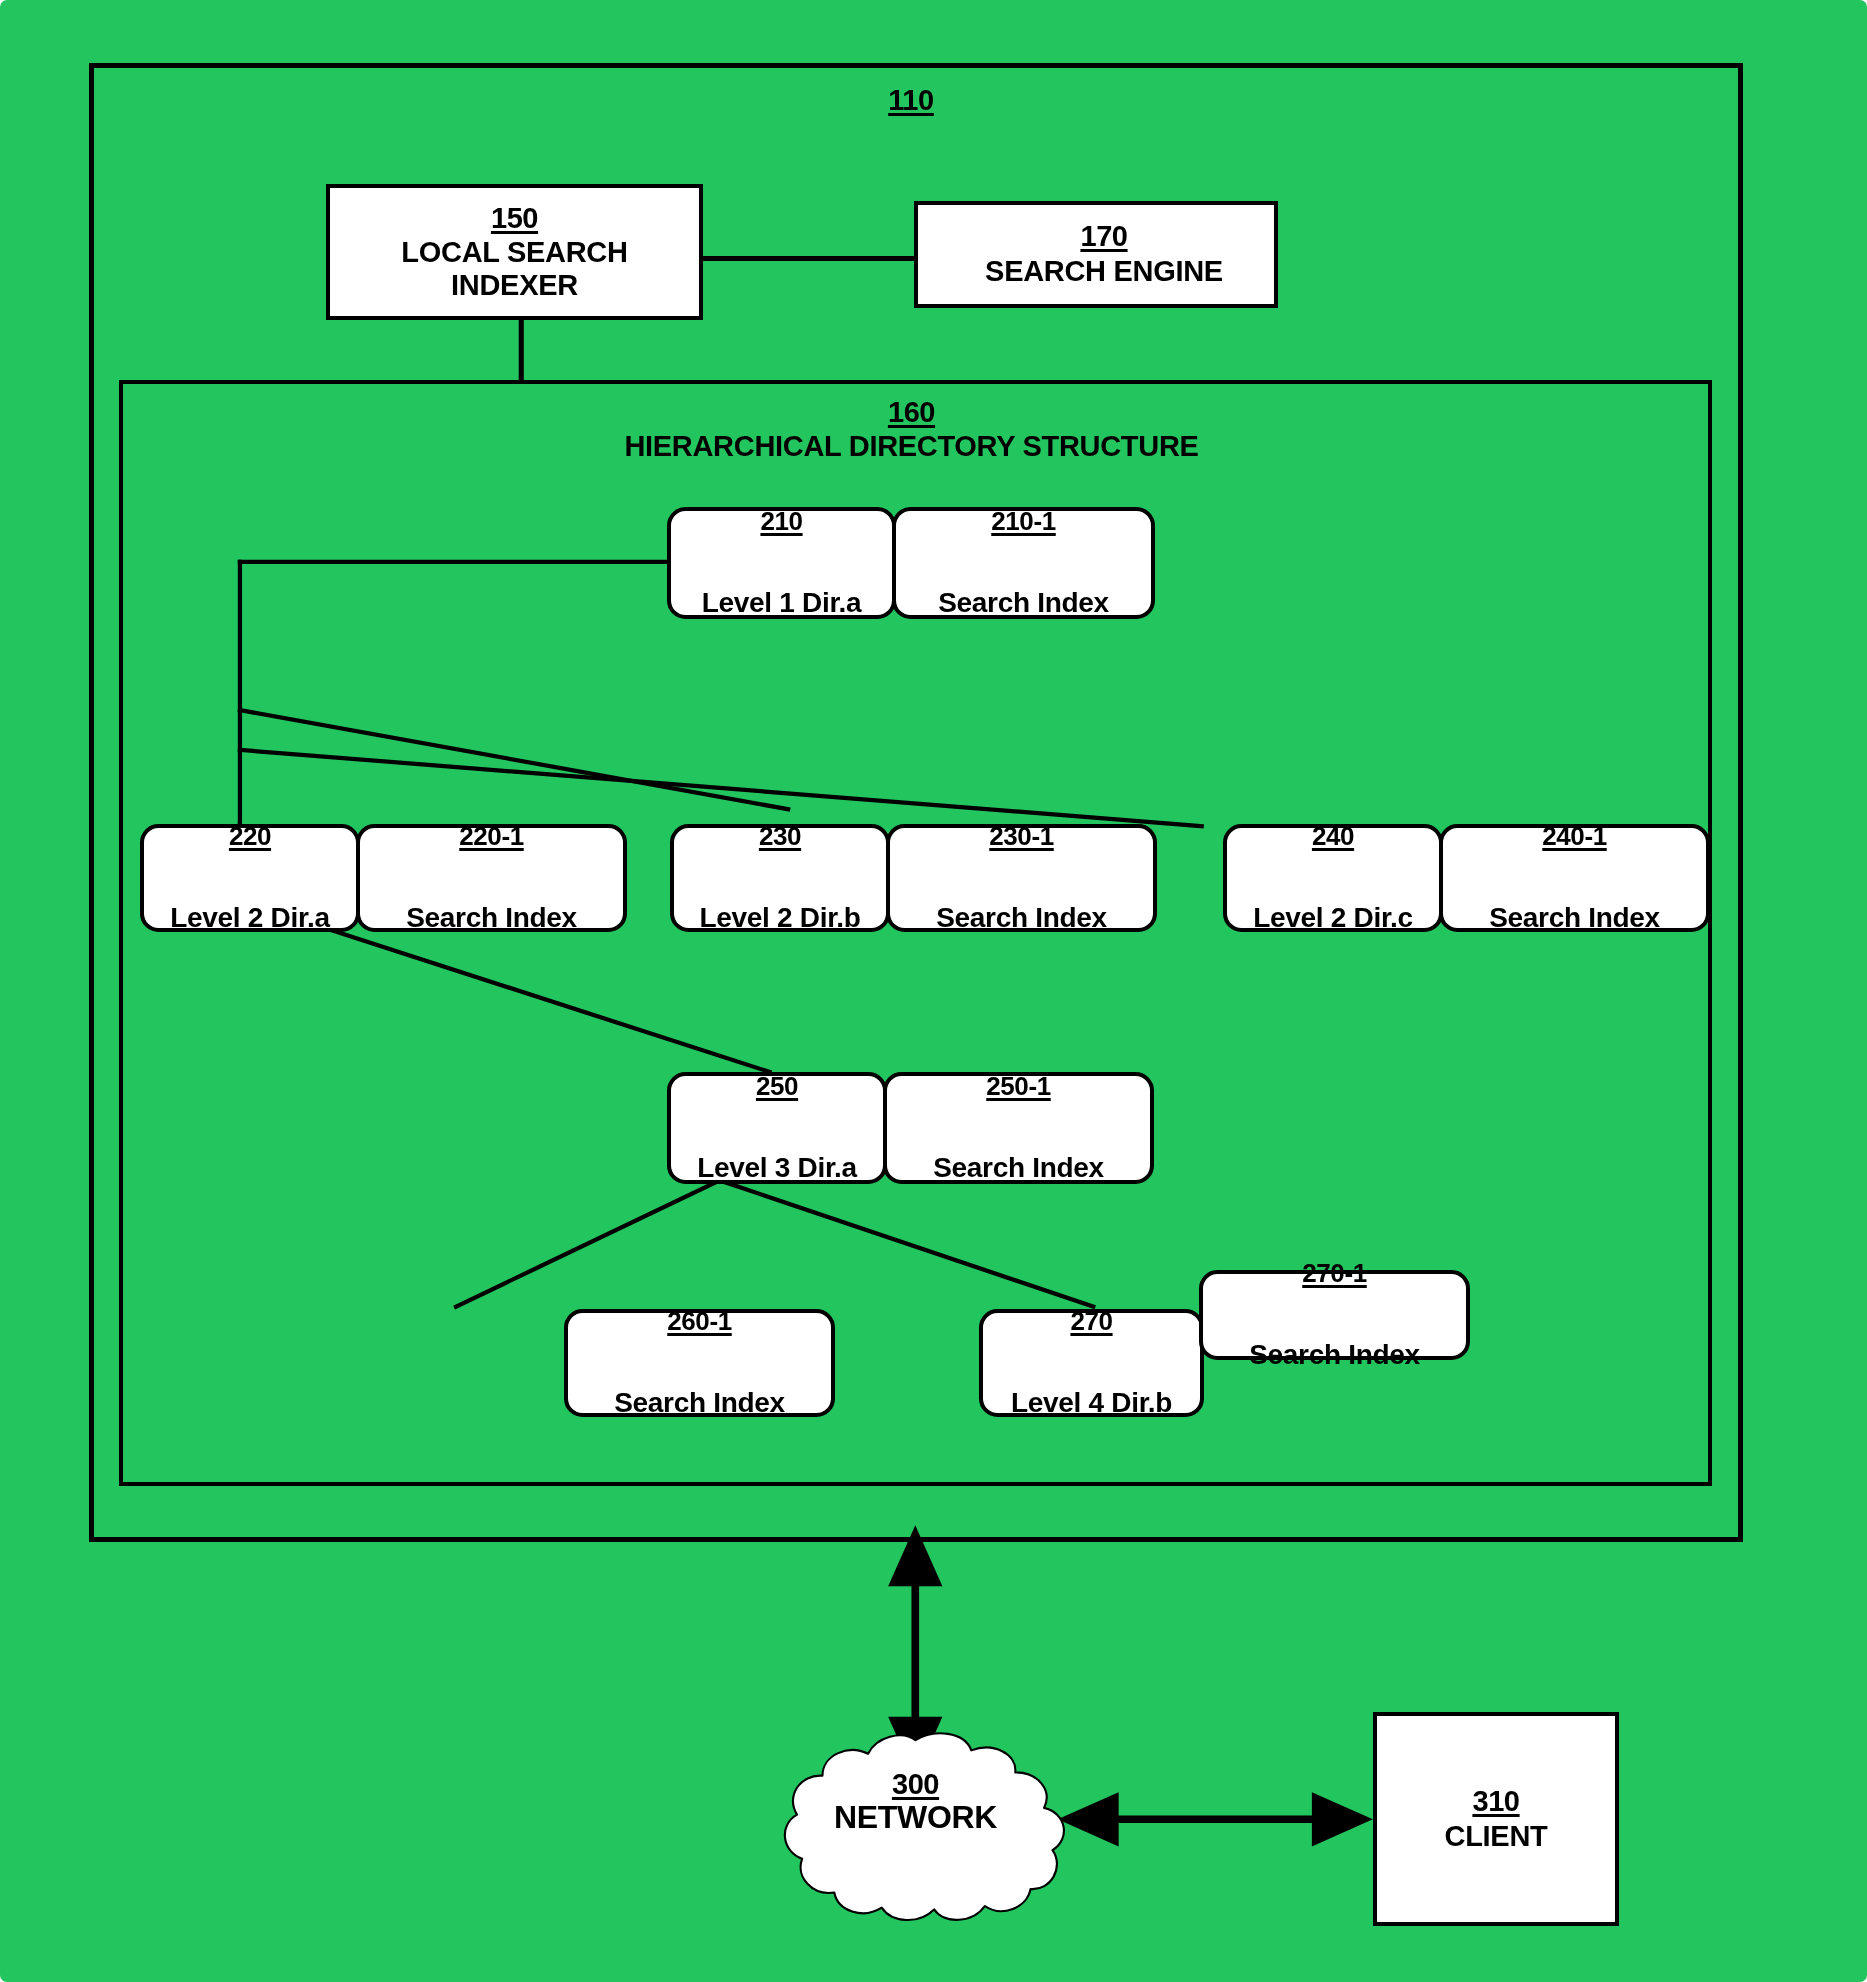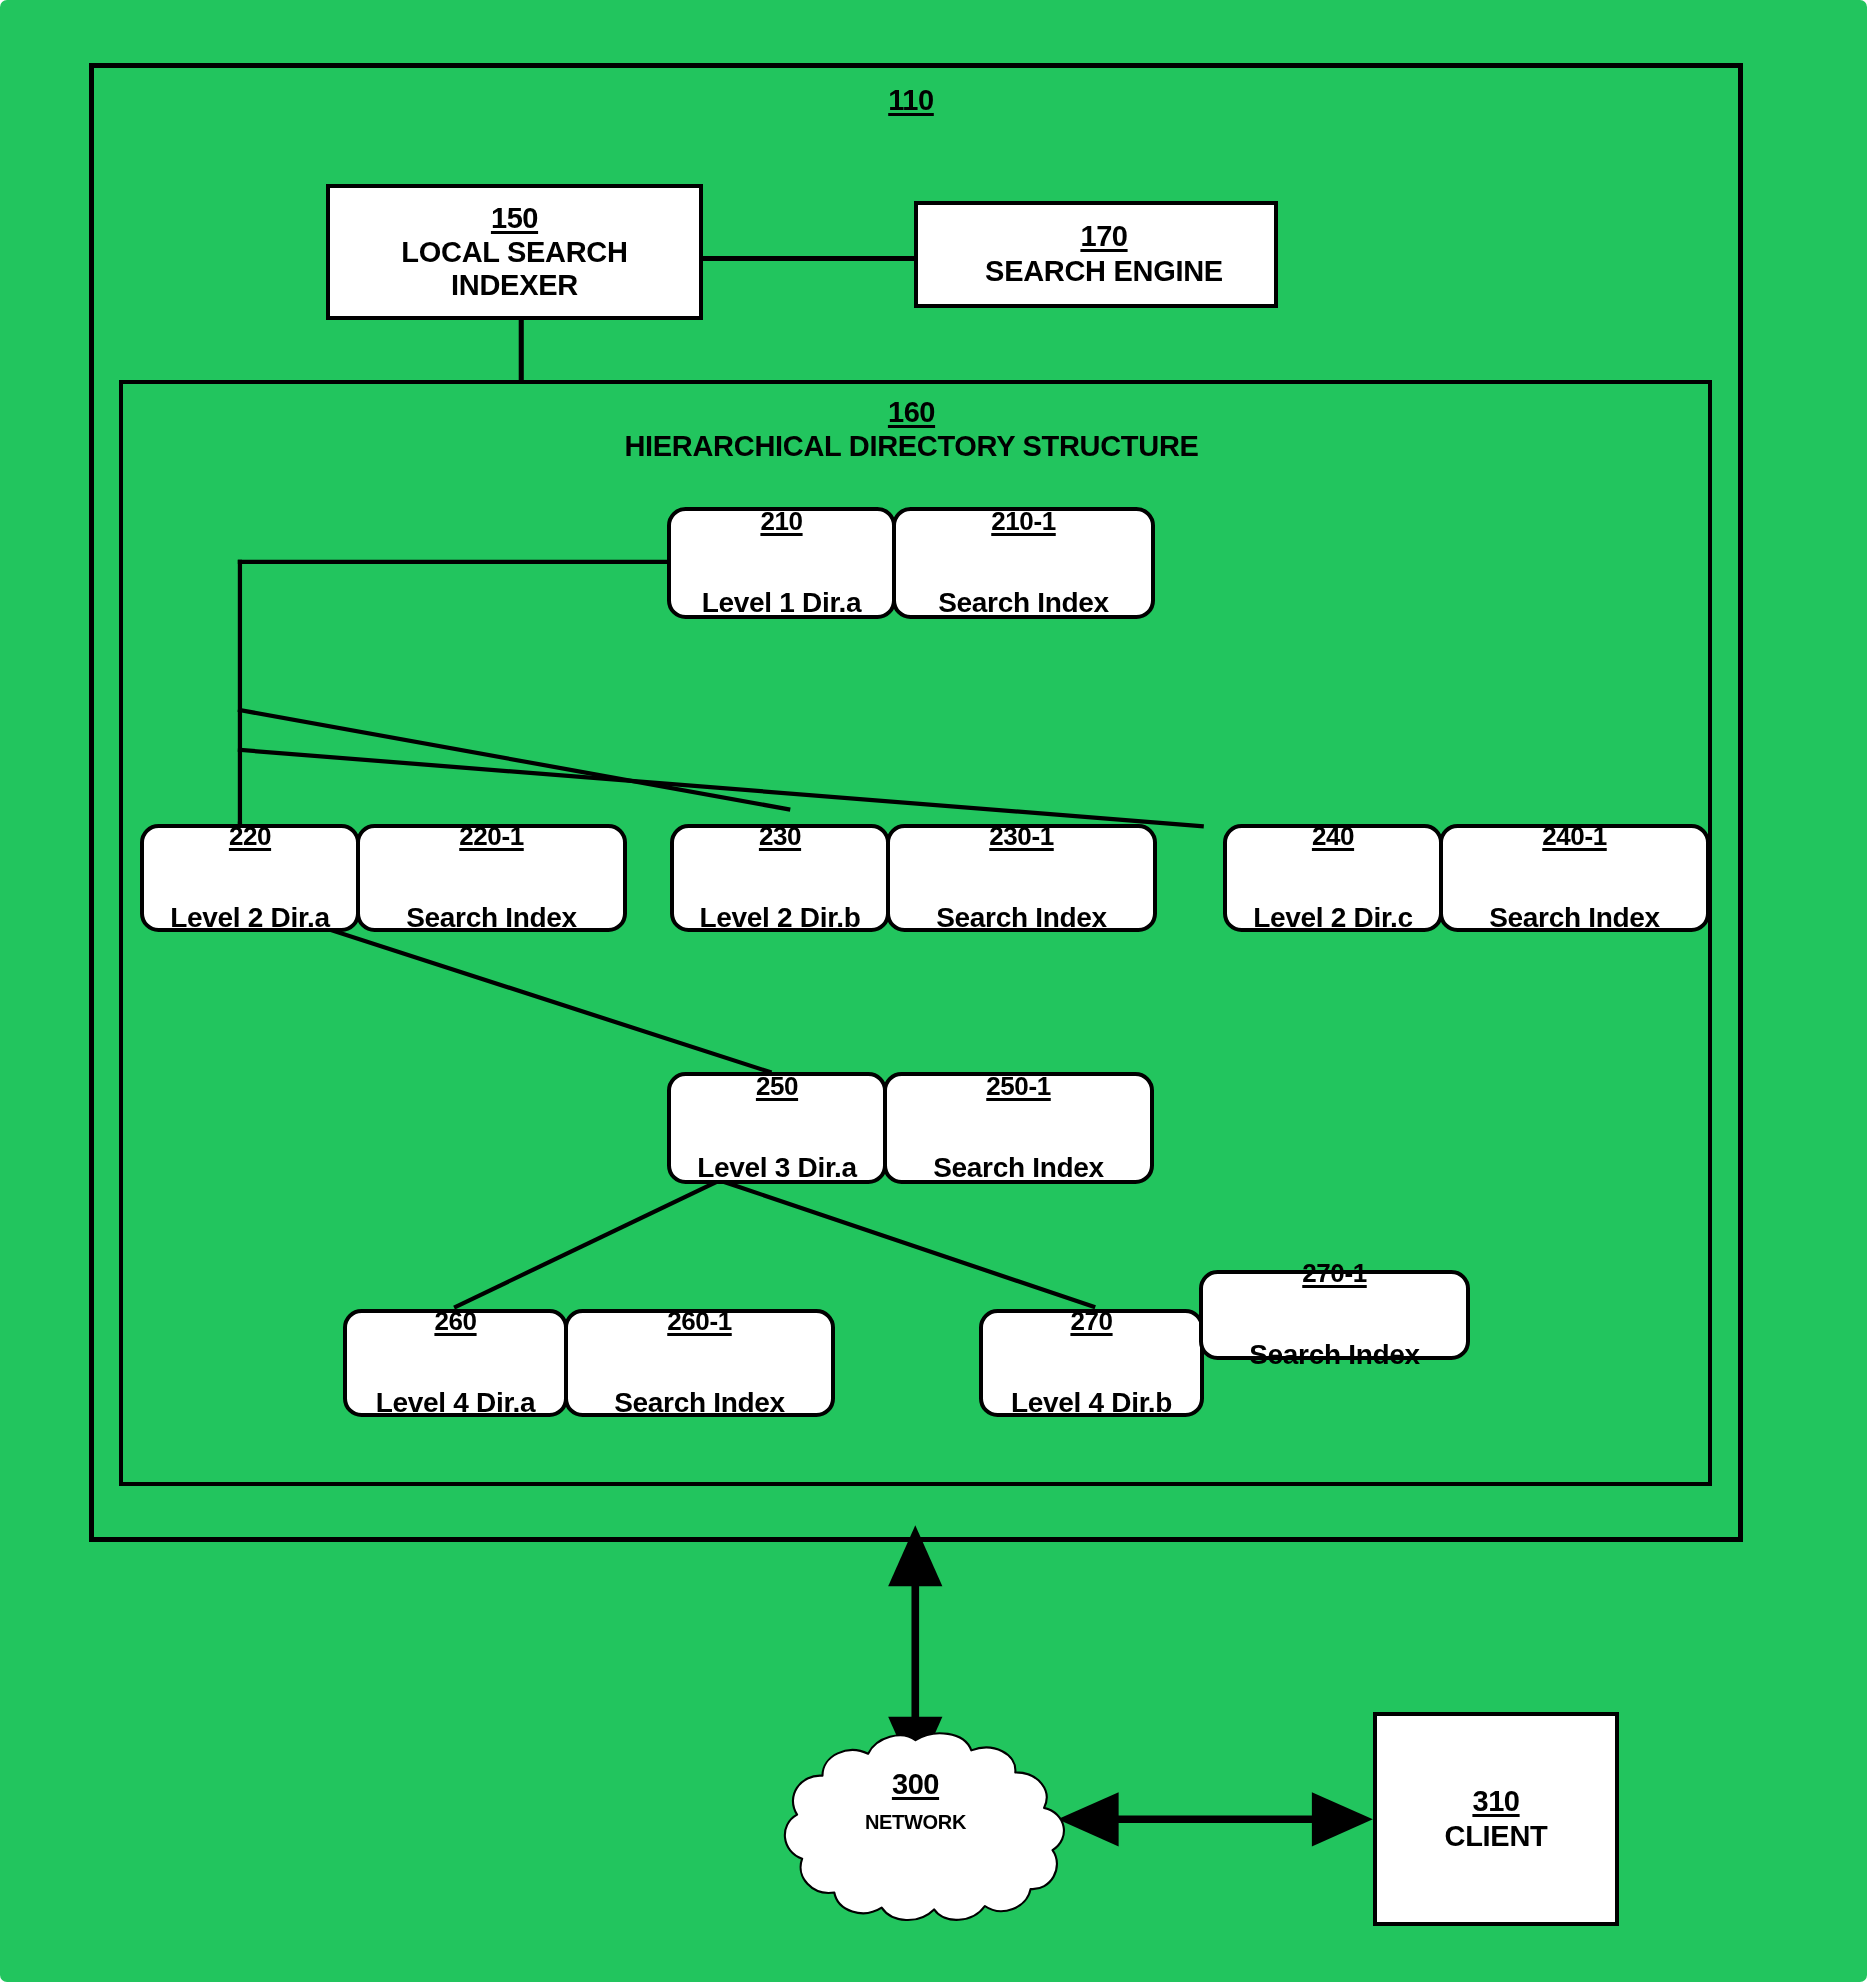--- a/index.html
+++ b/index.html
@@ -56,21 +56,21 @@
   
   #wires{position:absolute;left:0;top:0;width:1867px;height:1982px;overflow:visible;z-index:1;}
 
   
   .cloud-wrap{position:absolute;z-index:4;}
   .cloud-label{
     position:absolute;left:0;right:0;top:44px;
     display:flex;flex-direction:column;align-items:center;text-align:center;
   }
   .cloud-label .ref{font-size:29px;}
-  .cloud-label .caption{font-size:20px;margin-top:12px;}
+  .cloud-label .caption{font-size:32px;margin-top:1px;}
 </style>
 </head>
 <body>
 
 <div id="canvas">
 
   <svg id="wires" viewBox="0 0 2203 2339">
     <g stroke="#000" stroke-width="6" fill="none" stroke-linecap="square">
 
       <line x1="830" y1="305" x2="1078" y2="305"></line>
@@ -176,24 +176,20 @@
   <div class="node" style="left:667px;top:1072px;width:220px;height:112px;">
     <span class="ref">250</span>
     <span class="caption">Level 3 Dir.a</span>
   </div>
 
   <div class="node" style="left:883px;top:1072px;width:271px;height:112px;">
     <span class="ref">250-1</span>
     <span class="caption">Search Index</span>
   </div>
 
-  <div class="node" style="left:343px;top:1309px;width:225px;height:108px;">
-    <span class="ref">260</span>
-    <span class="caption">Level 4 Dir.a</span>
-  </div>
 
   <div class="node" style="left:564px;top:1309px;width:271px;height:108px;">
     <span class="ref">260-1</span>
     <span class="caption">Search Index</span>
   </div>
 
   <div class="node" style="left:979px;top:1309px;width:225px;height:108px;">
     <span class="ref">270</span>
     <span class="caption">Level 4 Dir.b</span>
   </div>

